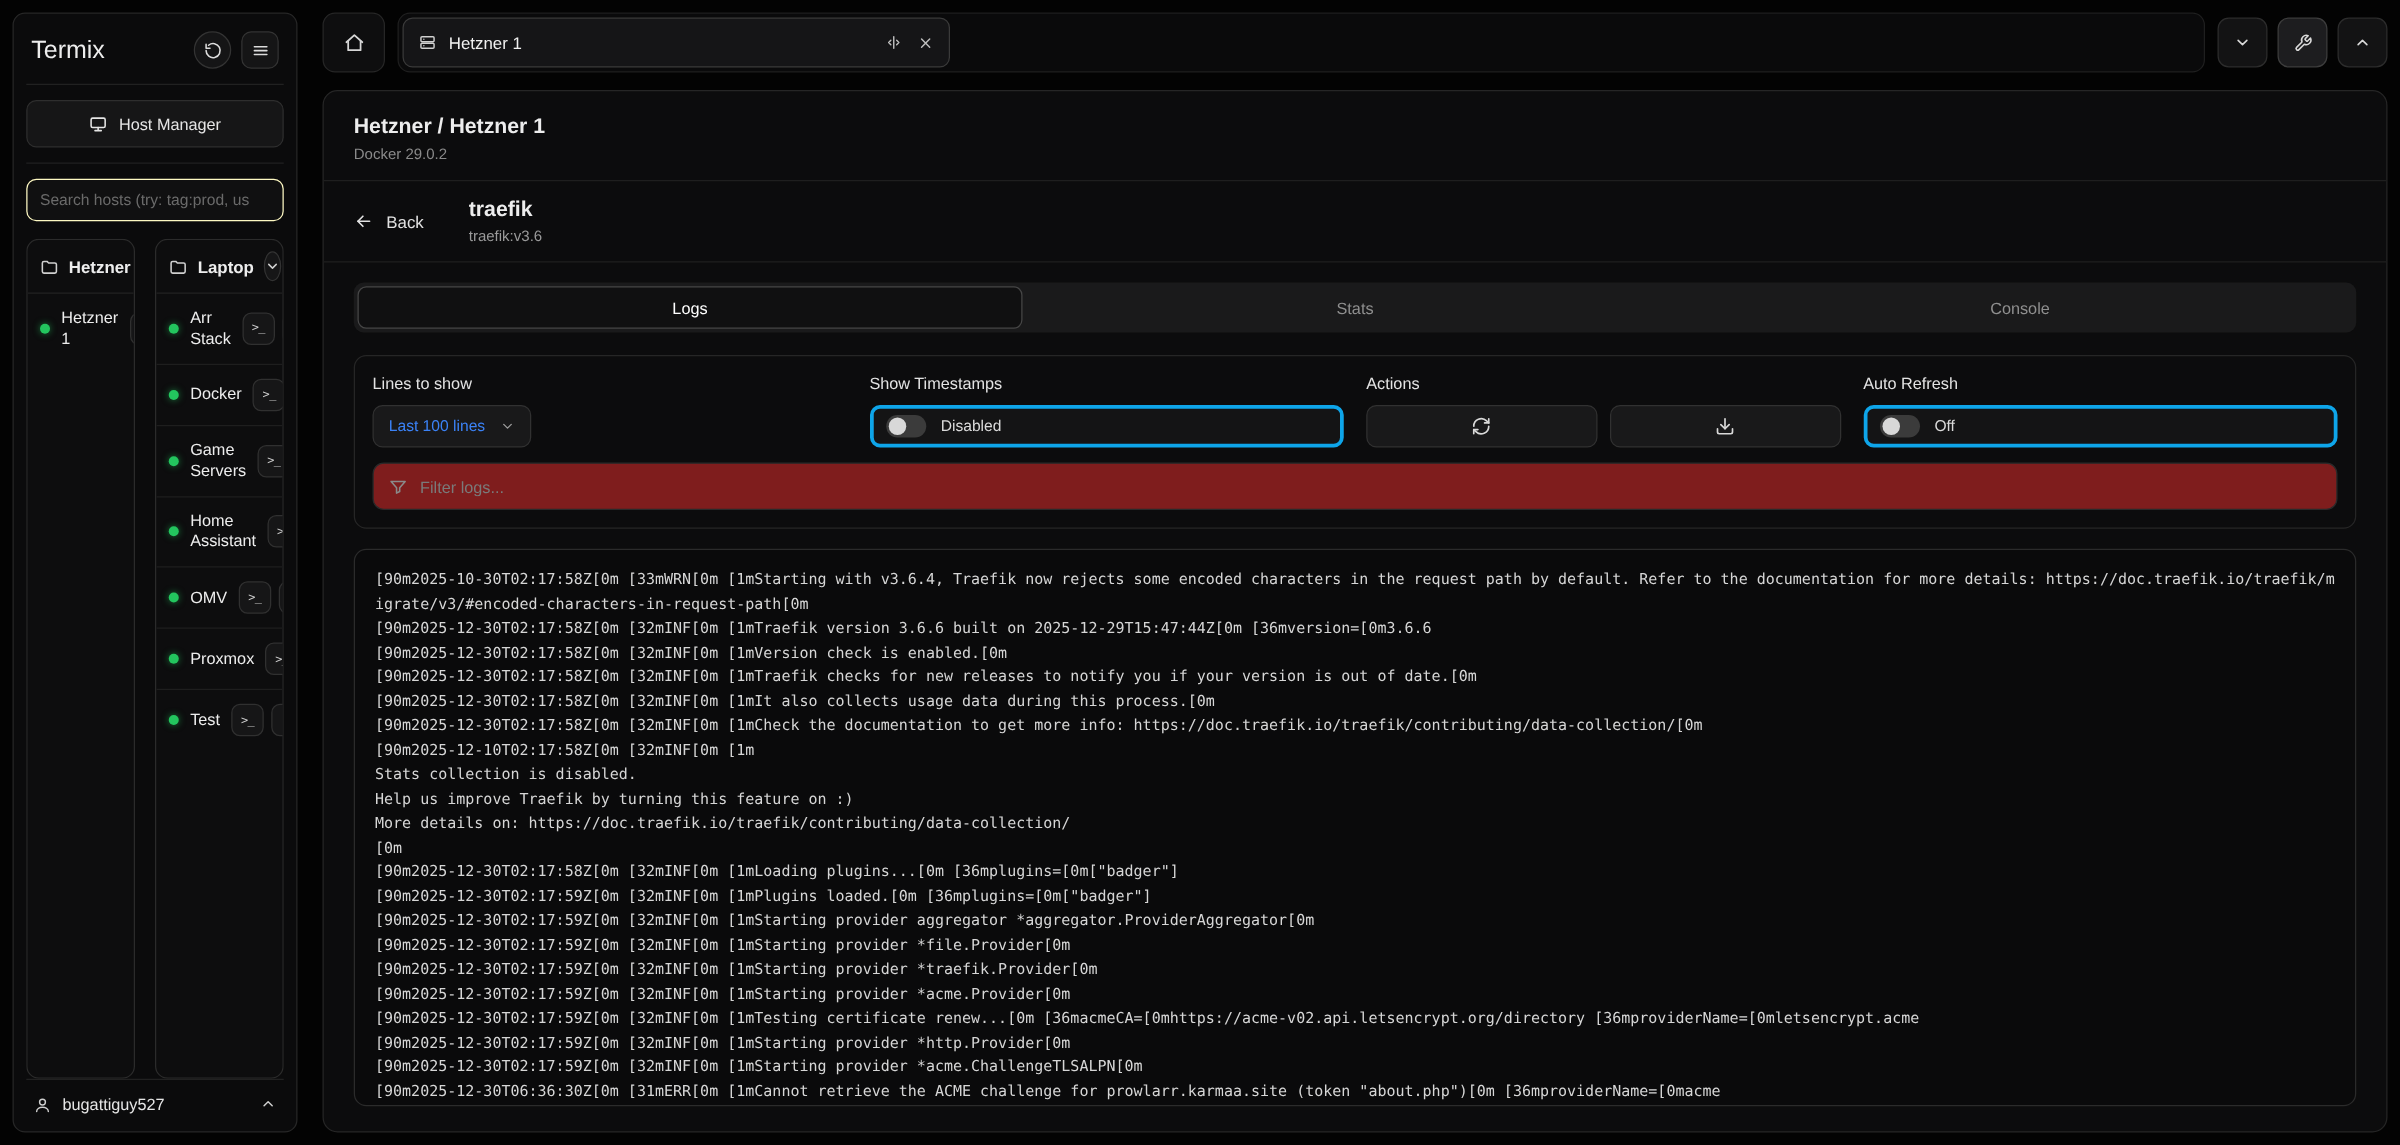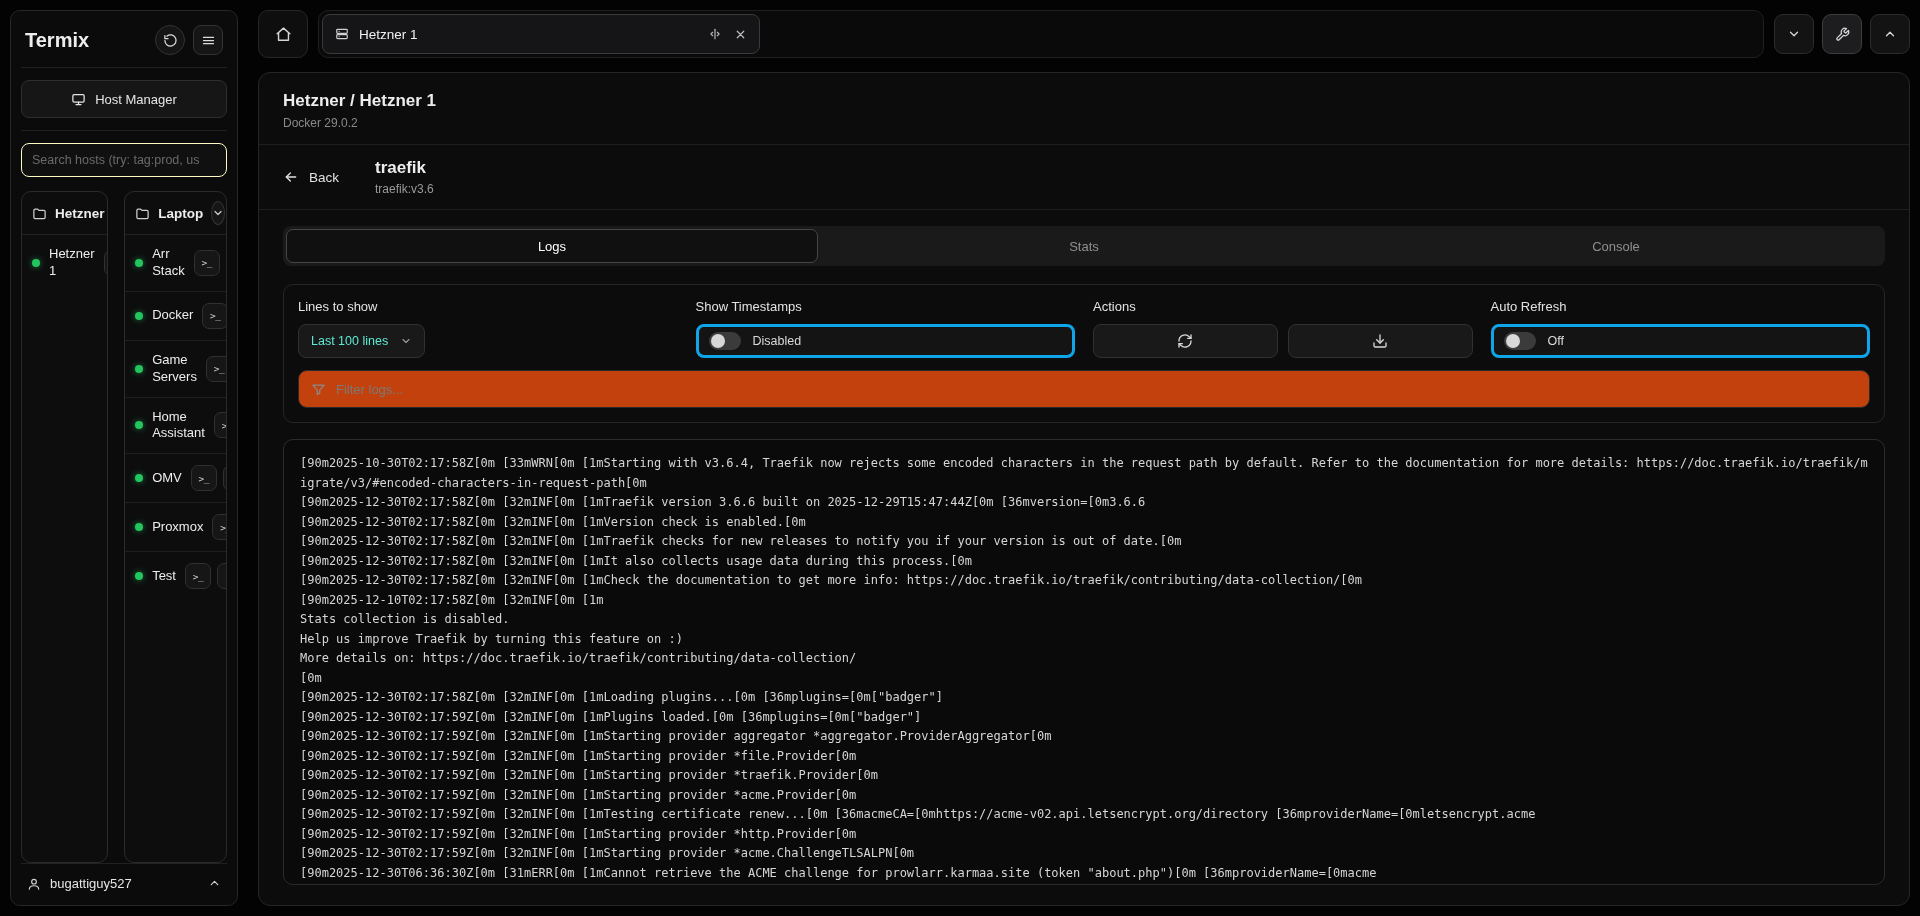--- a/index.html
+++ b/index.html
@@ -9,21 +9,21 @@
   *{margin:0;padding:0;box-sizing:border-box}
   html,body{width:1920px;height:916px}
   body{background:var(--bg);font-family:"Liberation Sans",sans-serif;color:var(--text);overflow:hidden}
   svg{display:block}
   button{font-family:inherit}
   .page{display:flex;gap:20px;padding:10px;width:100%;height:100%}
 
   
   .sidebar{width:228px;min-width:228px;background:#0b0b0c;border:1px solid var(--border);border-radius:10px;display:flex;flex-direction:column;padding:12px 10px;height:100%}
   .sb-header{display:flex;align-items:center;justify-content:space-between;padding:2px 4px 12px;border-bottom:1px solid #212121}
-  .sb-title{font-size:20px;font-weight:bold}
+  .sb-title{font-size:20px;font-weight:normal}
   .sb-header-btns{display:flex;gap:8px}
   .icon-btn{width:30px;height:30px;border-radius:8px;background:#151516;border:1px solid #333;color:#dcdcdc;display:flex;align-items:center;justify-content:center;cursor:pointer}
   .icon-btn.round{border-radius:50%}
   .hm-wrap{padding:12px 0;border-bottom:1px solid #212121}
   .host-manager{height:38px;display:flex;align-items:center;justify-content:center;gap:9px;background:#161617;border:1px solid #2e2e2e;border-radius:8px;color:#e5e5e5;font-size:13px;cursor:pointer;width:100%}
   .search-wrap{padding:12px 0 4px}
   .search-input{width:100%;height:34px;background:#101011;border:1px solid #fef9c3;border-radius:8px;color:#ddd;padding:0 10px;font-size:12.5px;outline:none}
   .search-input::placeholder{color:#6a6a6a}
   .sb-groups{flex:1;display:flex;flex-direction:row;gap:16px;margin-top:10px;overflow:hidden}
   .host-group{border:1px solid #2b2b2b;border-radius:10px;overflow:hidden;background:#0d0d0e}
@@ -61,28 +61,28 @@
   .cont-head{display:flex;align-items:center;gap:36px;padding:13px 24px;border-bottom:1px solid #1f1f1f}
   .back-btn{display:flex;align-items:center;gap:10px;color:#e2e2e2;font-size:13.5px;background:none;border:none;cursor:pointer}
   .cont-name{font-size:17px;font-weight:bold}
   .cont-image{font-size:12px;color:#9a9a9a;margin-top:4px}
   .view-tabs{margin:16px 24px 0;background:#1a1a1b;border-radius:8px;display:flex;padding:3px;height:40px;flex:none}
   .view-tab{flex:1;display:flex;align-items:center;justify-content:center;font-size:13px;color:#8f8f8f;border-radius:7px;cursor:pointer;border:1px solid transparent}
   .view-tab.active{background:#101011;border-color:#464646;color:#fff}
   .controls{margin:18px 24px 0;border:1px solid #262626;border-radius:10px;padding:14px;flex:none}
   .controls-grid{display:grid;grid-template-columns:1fr 1fr 1fr 1fr;gap:18px}
   .ctl-label{font-size:13px;color:#e3e3e3;margin-bottom:10px}
-  .select-btn{display:inline-flex;align-items:center;gap:12px;height:34px;padding:0 12px;background:#19191a;border:1px solid #313131;border-radius:8px;font-size:12.5px;color:#5eead4;cursor:pointer}
+  .select-btn{display:inline-flex;align-items:center;gap:12px;height:34px;padding:0 12px;background:#19191a;border:1px solid #313131;border-radius:8px;font-size:12.5px;color:#3b82f6;cursor:pointer}
   .toggle-box{display:flex;align-items:center;gap:12px;height:34px;padding:0 10px;background:#141415;border:3px solid #0ea5e9;border-radius:8px}
   .toggle{width:32px;height:18px;border-radius:9px;background:#3b3b3b;position:relative;flex:none;cursor:pointer;border:none}
   .toggle::after{content:"";position:absolute;left:2px;top:2px;width:14px;height:14px;border-radius:50%;background:#d8d8d8}
   .toggle-text{font-size:12.5px;color:#dadada}
   .actions-row{display:flex;gap:10px}
   .action-btn{flex:1;height:34px;background:#19191a;border:1px solid #313131;border-radius:8px;display:flex;align-items:center;justify-content:center;color:#d9d9d9;cursor:pointer}
-  .filter-row{margin-top:12px;display:flex;align-items:center;gap:10px;height:38px;background:#c2410c;border:1px solid #2a2a2a;border-radius:9px;padding:0 12px;color:#8a8a8a}
+  .filter-row{margin-top:12px;display:flex;align-items:center;gap:10px;height:38px;background:#7f1d1d;border:1px solid #2a2a2a;border-radius:9px;padding:0 12px;color:#8a8a8a}
   .filter-input{flex:1;background:none;border:none;outline:none;color:#ddd;font-size:13px}
   .filter-input::placeholder{color:#7a7a7a}
   .log-box{flex:1;margin:16px 24px 20px;border:1px solid #2b2b2b;border-radius:10px;background:#0a0a0b;padding:14px 16px;overflow:hidden;min-height:0}
   .log-line{font-family:"DejaVu Sans Mono",monospace;font-size:12px;line-height:19.5px;color:#d6d6d6;white-space:pre-wrap;word-break:break-all}
 </style>
 </head>
 <body>
 
 <div class="page">
 

